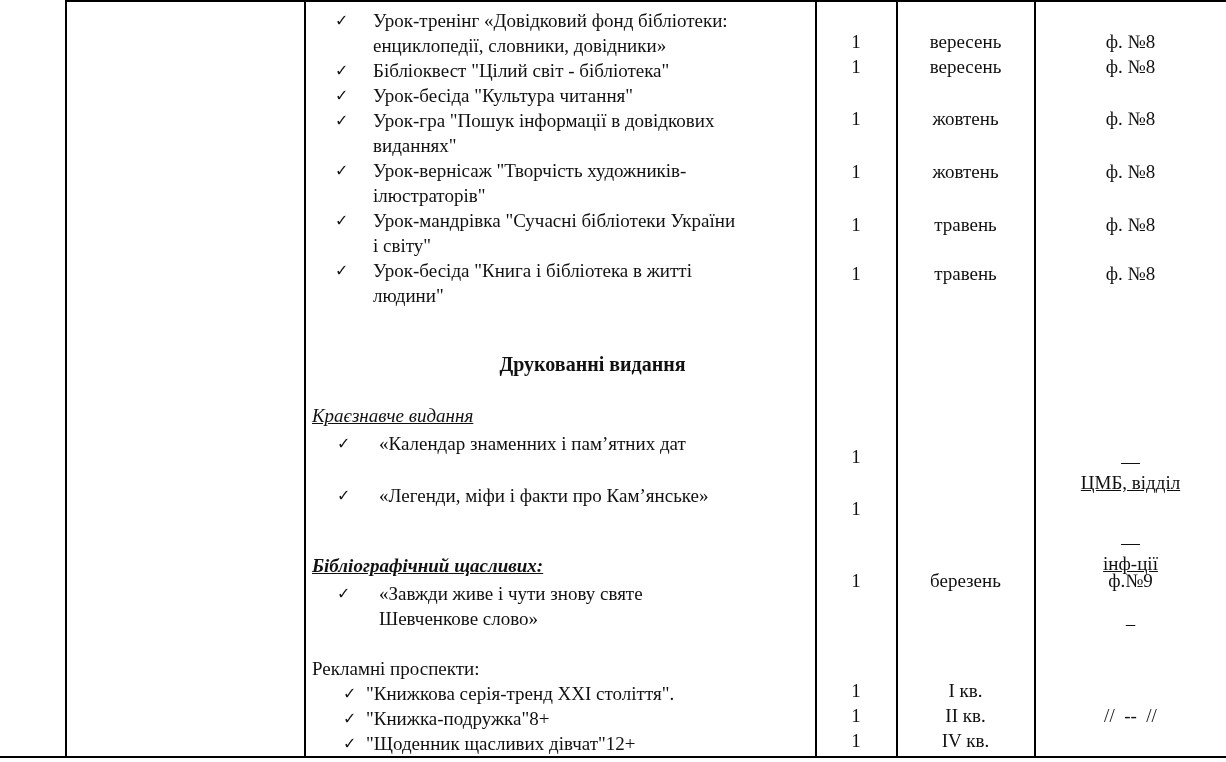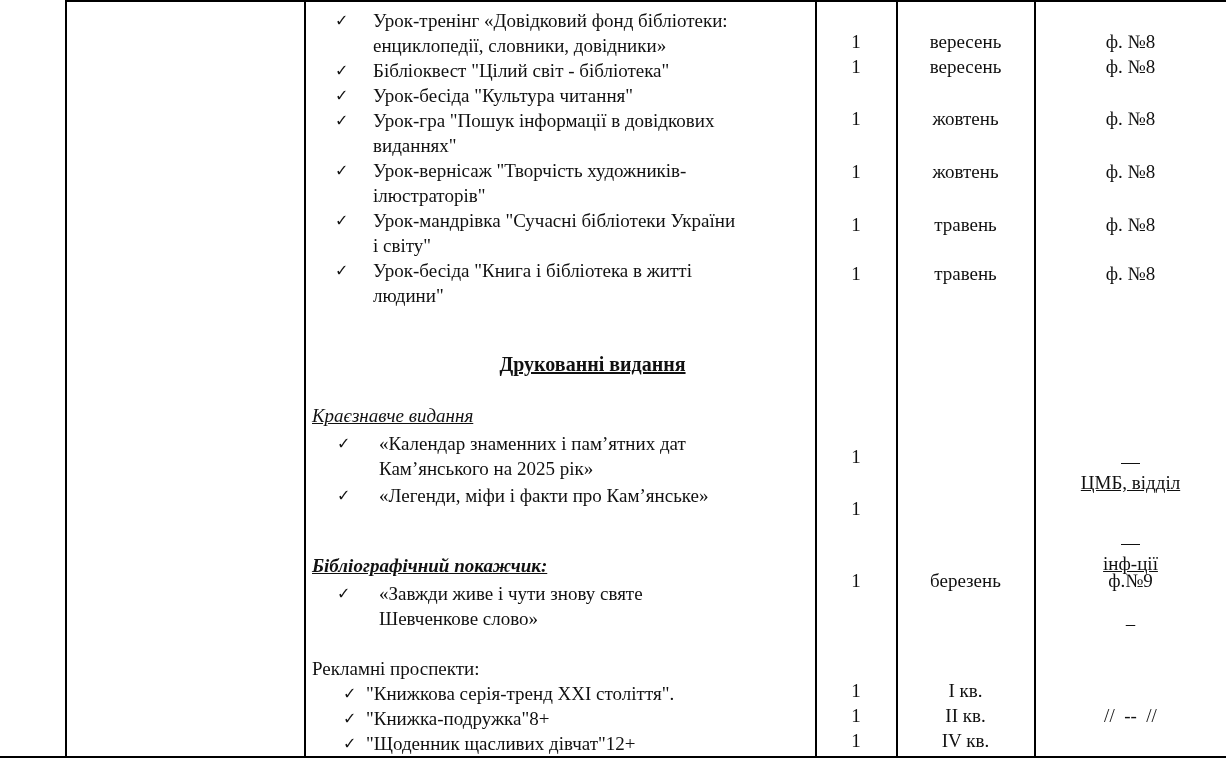--- a/index.html
+++ b/index.html
@@ -14,21 +14,21 @@
   
   .chk-item { position:absolute; left:305px; width:508px; padding-left:68px; box-sizing:border-box; }
   .chk-item .check { position:absolute; left:30px; top:0; font-family:"DejaVu Sans",sans-serif; font-size:16px; }
   .cal-item { padding-left:74px; }
   .cal-item .check { left:32px; }
   .promo-item { padding-left:61px; }
   .promo-item .check { left:38px; }
   .line { white-space:nowrap; }
 
   .sec-header { position:absolute; left:305px; width:575px; text-align:center;
-                font-weight:bold; font-size:20px;text-decoration:underline; }
+                font-weight:bold; font-size:20px; }
   .sub-title { position:absolute; left:312px; white-space:nowrap; }
   .iu { font-style:italic; text-decoration:underline; }
   .biu { font-style:italic; font-weight:bold; text-decoration:underline; }
 
   
   .qty   { position:absolute; left:816px;  width:80px;  text-align:center; }
   .month { position:absolute; left:897px;  width:137px; text-align:center; white-space:pre; }
   .resp  { position:absolute; left:1035px; width:191px; text-align:center; white-space:pre; }
   .resp-block { line-height:27px;text-decoration:underline; }
   .month-block { line-height:26px; }
@@ -79,28 +79,27 @@
     <div class="line">Урок-бесіда "Книга і бібліотека в житті</div>
     <div class="line">людини"</div>
   </div>
 
   <div class="sec-header" style="top:352px">Друкованні видання</div>
 
   <div class="sub-title iu" style="top:403px">Краєзнавче видання</div>
   <div class="chk-item cal-item" style="top:431px">
     <span class="check">✓</span>
     <div class="line">«Календар знаменних і пам’ятних дат</div>
-    <div class="line">Кам’янського на 2025 рік»</div>
   </div>
   <div class="chk-item cal-item" style="top:483px">
     <span class="check">✓</span>
     <div class="line">«Легенди, міфи і факти про Кам’янське»</div>
   </div>
 
-  <div class="sub-title biu" style="top:553px">Бібліографічний покажчик:</div>
+  <div class="sub-title biu" style="top:553px">Бібліографічний щасливих:</div>
   <div class="chk-item cal-item" style="top:581px">
     <span class="check">✓</span>
     <div class="line">«Завжди живе і чути знову святе</div>
     <div class="line">Шевченкове слово»</div>
   </div>
 
   <div class="sub-title" style="top:656px">Рекламні проспекти:</div>
   <div class="chk-item promo-item" style="top:681px">
     <span class="check">✓</span>
     <div class="line">"Книжкова серія-тренд XXI століття".</div>

